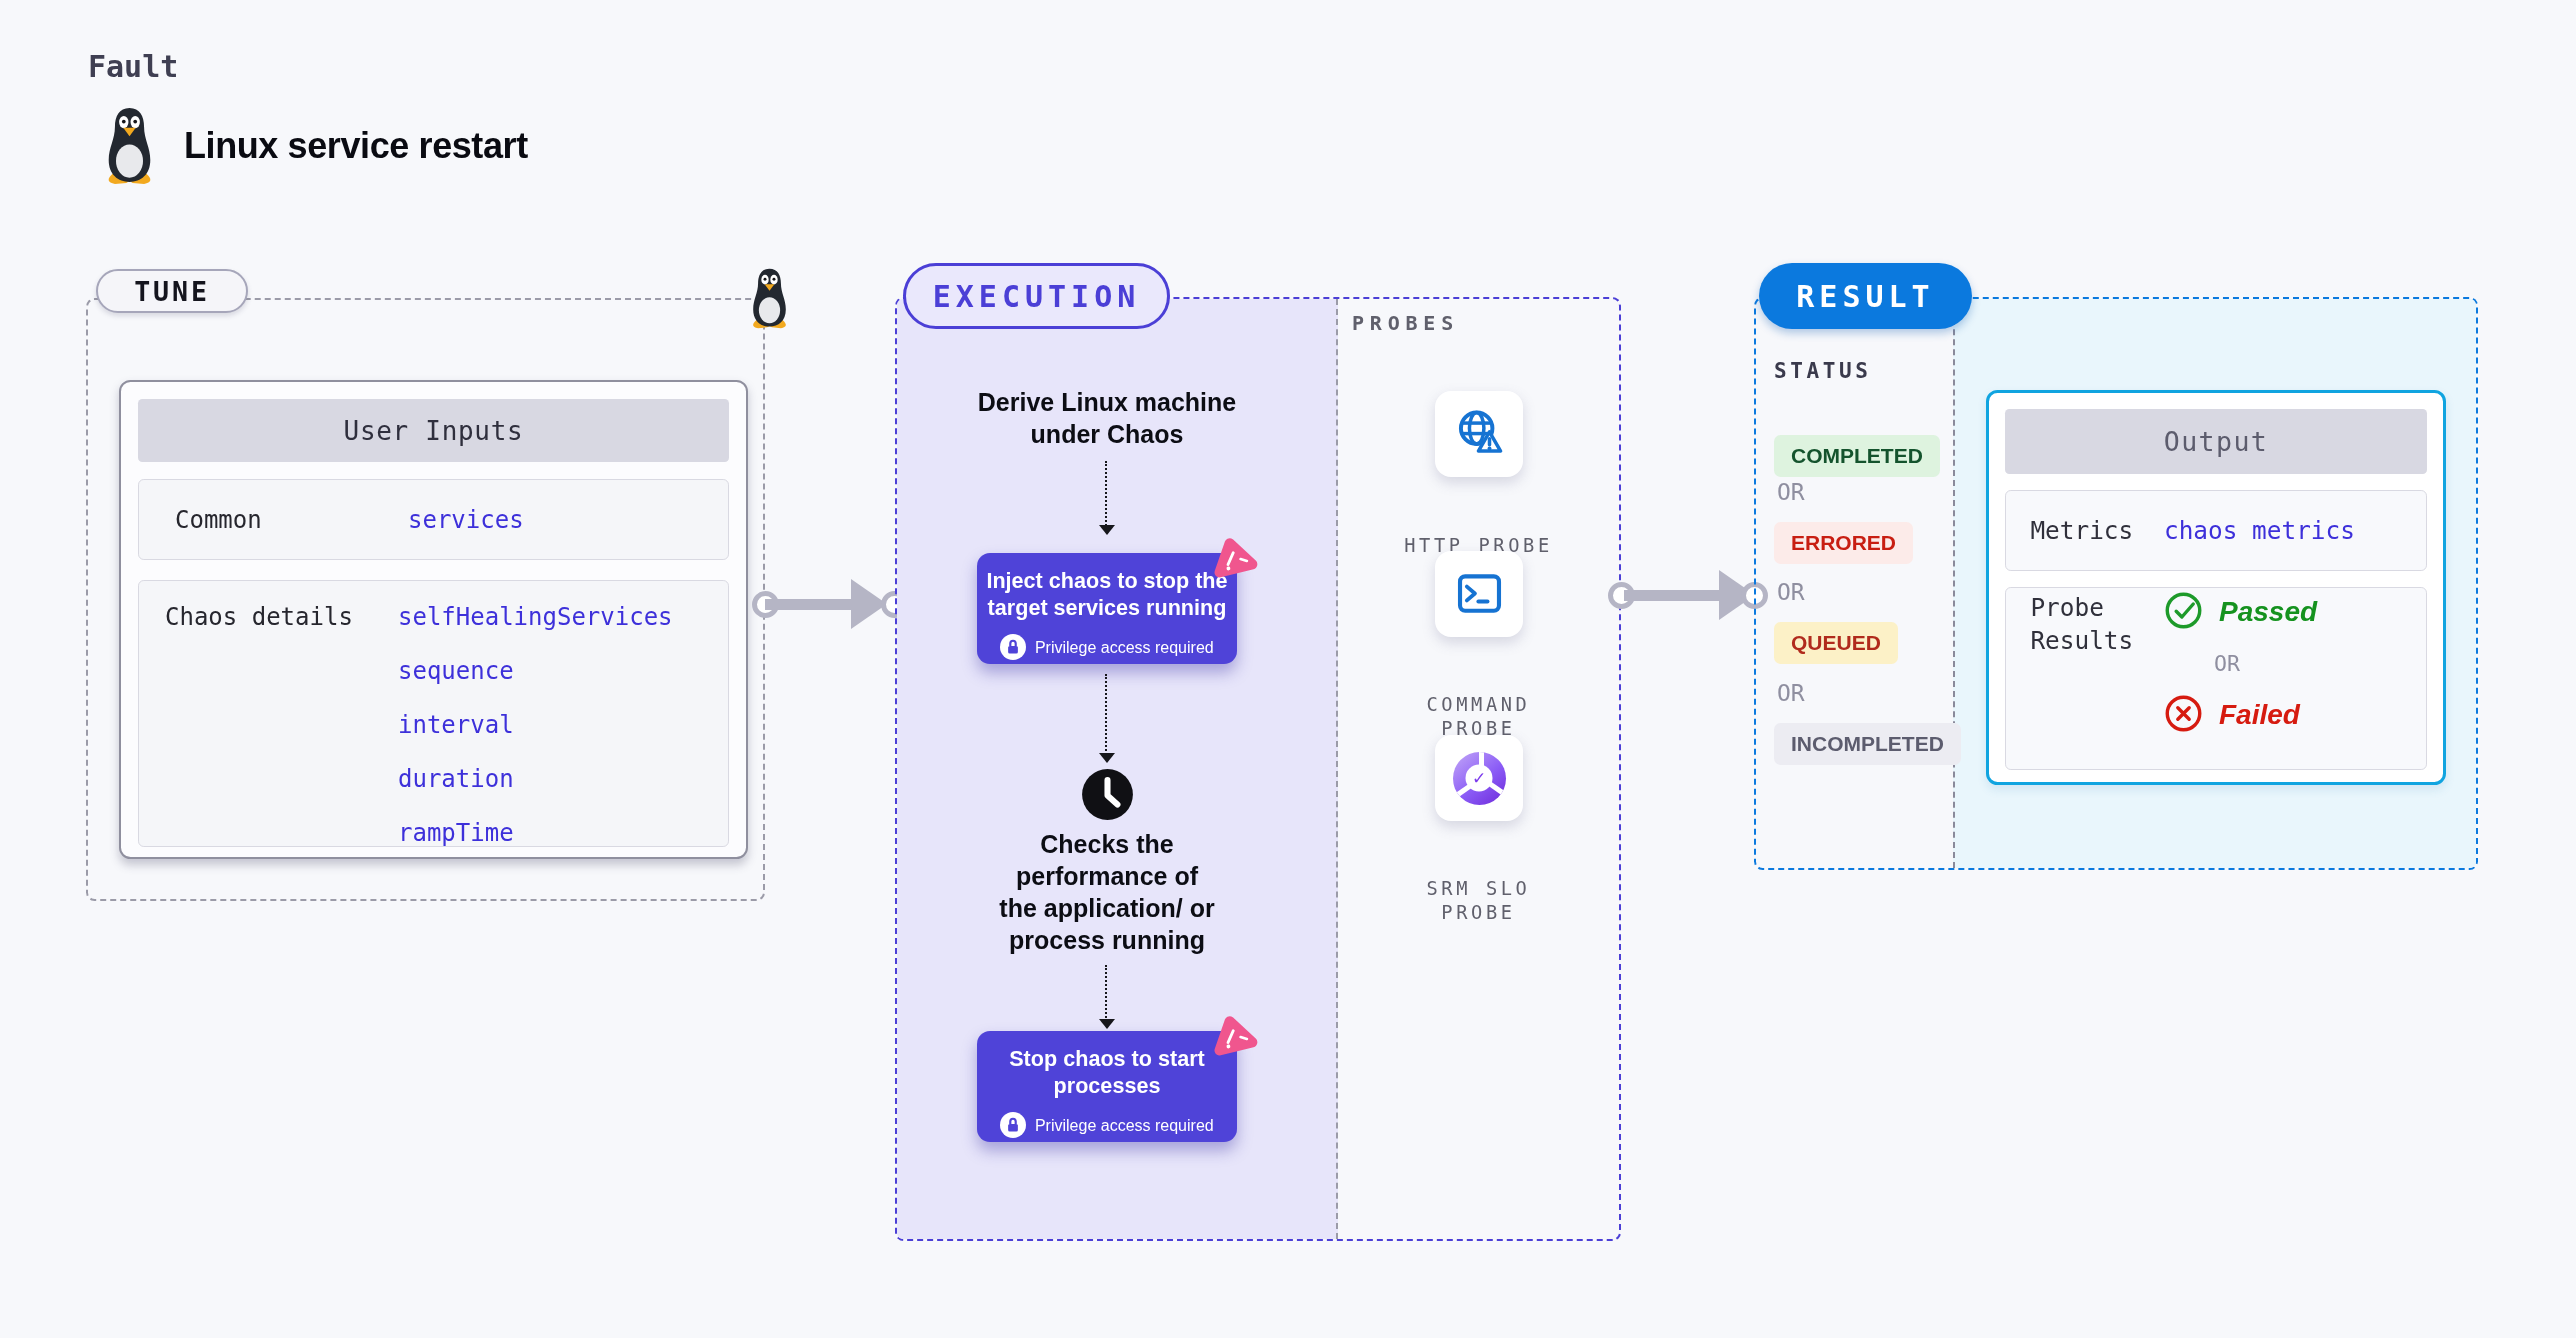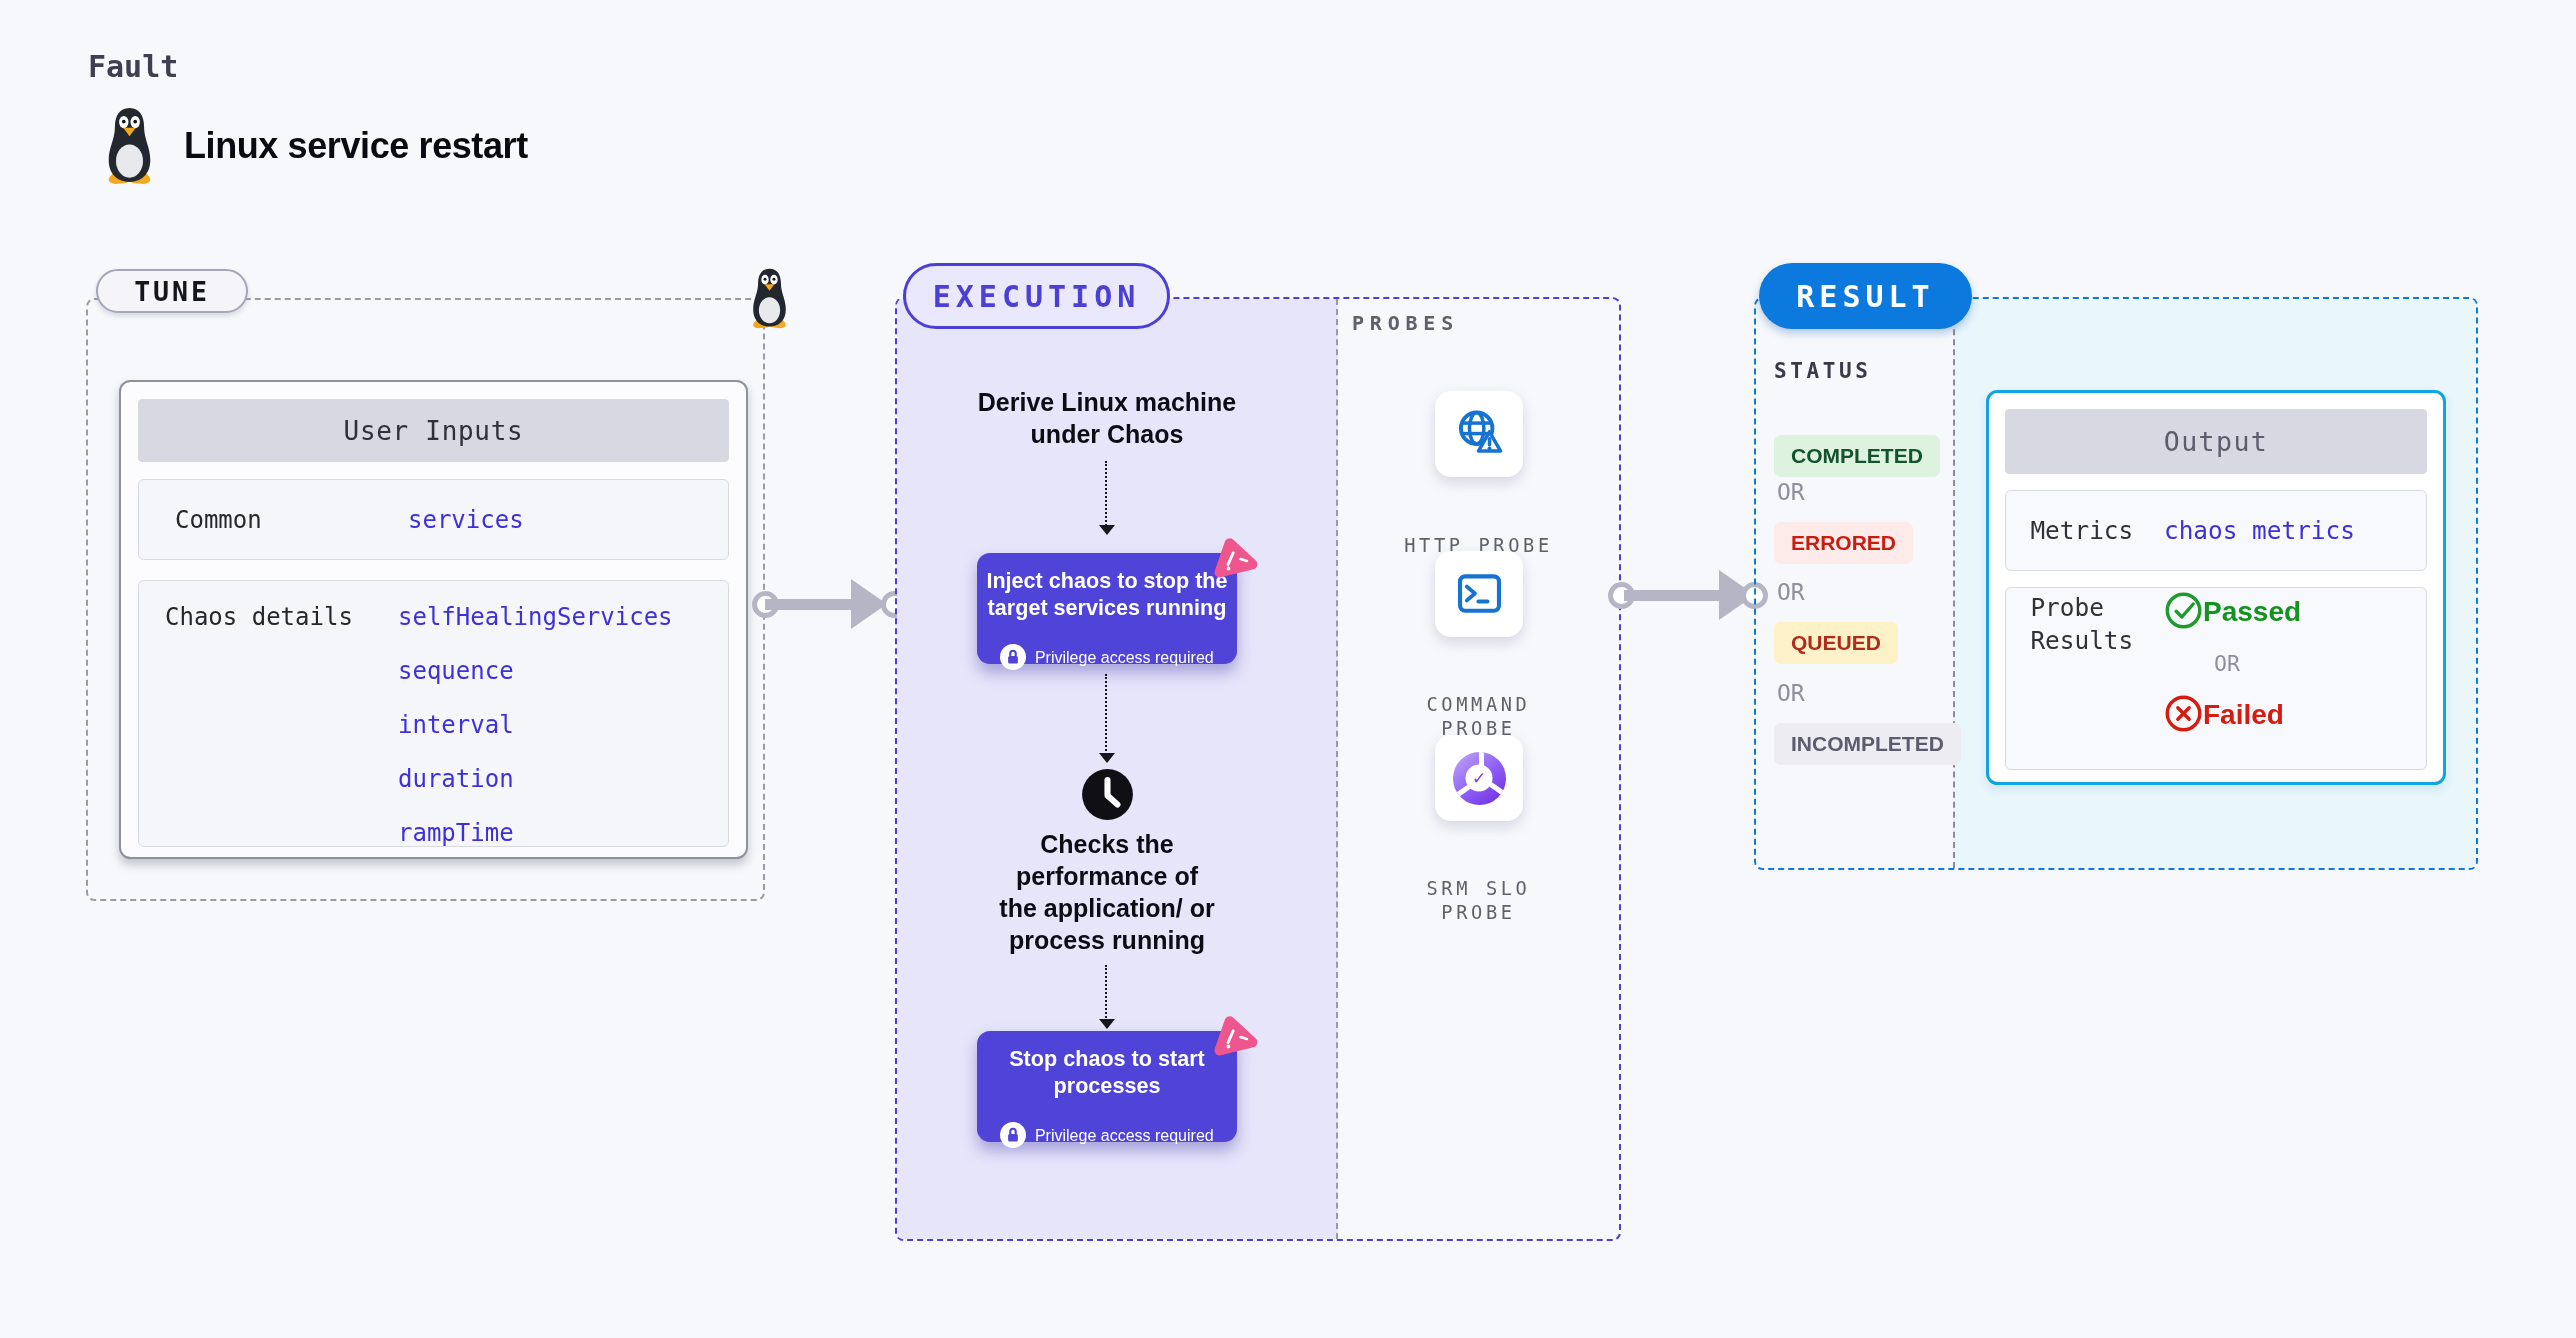--- a/index.html
+++ b/index.html
@@ -41,21 +41,21 @@
 
   
   .exec-box{left:895px;top:297px;width:726px;height:944px;border:2.9px dashed #4b3fd6;}
   .exec-fill{position:absolute;left:0;top:0;bottom:0;width:441px;background:#e7e5fa;border-right:2.2px dashed #9b9ba8;border-radius:5.8px 0 0 5.8px;}
   .exec-pill{left:903px;top:263px;width:267px;height:66px;background:#eae8fc;border:3.6px solid #4b3fd6;font-size:30px;letter-spacing:5px;color:#4b3fd6;}
   .flow-text{position:absolute;width:316px;text-align:center;font-weight:700;font-size:25px;line-height:32px;color:#0c0d14;}
   .dotted-line{position:absolute;width:0;border-left:2.9px dotted #17171c;}
   .dotted-head{position:absolute;width:0;height:0;border:8px solid transparent;border-top:10.8px solid #17171c;}
   .chaos-step{position:absolute;left:977px;width:260px;height:111px;background:#4f43d8;border-radius:13px;box-shadow:0 8.6px 14.4px rgba(50,40,160,.35);color:#fff;text-align:center;}
   .chaos-step .step-text{margin-top:14.4px;font-weight:700;font-size:21.6px;line-height:27px;}
-  .priv-row{display:flex;align-items:center;justify-content:center;gap:8.6px;margin-top:23px;}
+  .priv-row{display:flex;align-items:center;justify-content:center;gap:8.6px;margin-top:13px;}
   .priv-row .priv-text{font-size:16px;color:#fff;}
   .pink-badge{position:absolute;right:-18.7px;top:-17px;}
   .clock-wrap{position:absolute;left:1081px;top:768px;}
 
   
   .probes-label{position:absolute;left:1352px;top:311px;font-family:var(--mono);font-weight:700;font-size:20px;letter-spacing:5.8px;color:#60606c;}
   .probe-card{position:absolute;left:1435px;width:88px;height:86px;background:#fff;border-radius:16px;box-shadow:0 5.8px 13px rgba(100,100,140,.22);display:flex;align-items:center;justify-content:center;}
   .probe-label{position:absolute;left:1387px;width:183px;text-align:center;font-family:var(--mono);font-size:18.7px;line-height:24.4px;letter-spacing:3.6px;color:#60606c;margin-top:48px;}
   .slo-icon{position:relative;width:53px;height:53px;border-radius:50%;background:linear-gradient(140deg,#c3a8f7 0%,#8b5cf6 55%,#6d28d9 100%);overflow:hidden;}
   .slo-bar{position:absolute;left:50%;top:50%;width:5px;height:29px;background:#fff;transform-origin:50% 0;}
@@ -69,21 +69,21 @@
   .status-badge{position:absolute;left:1774px;display:inline-flex;align-items:center;height:42px;padding:0 17px;border-radius:6.5px;font-weight:700;font-size:21px;font-family:var(--sans);}
   .or-label{position:absolute;left:1777px;font-family:var(--mono);font-size:23px;color:#8f8fa0;}
 
   .output-card{position:absolute;left:1986px;top:390px;width:460px;height:395px;background:#fff;border:3.6px solid #10a4e0;border-radius:11.5px;padding:16px;box-shadow:0 4.3px 10px rgba(40,120,180,.12);}
   .output-card .card-header{height:65px;background:#d8d8e2;border-radius:4.3px;display:flex;align-items:center;justify-content:center;font-family:var(--mono);font-size:26.6px;color:#5c5c6d;letter-spacing:1.4px;}
   .out-row{background:#f8f9fc;border:1.4px solid #d9d9e2;border-radius:5.8px;display:flex;margin-top:16px;}
   .out-row .row-label{font-family:var(--mono);font-size:24.4px;color:#30303b;padding-left:24.4px;flex:0 0 158px;line-height:33px;}
   .out-row.metrics{height:81px;align-items:center;}
   .out-row.probe-results{height:183px;align-items:flex-start;padding-top:3px;}
   .pr-col{display:flex;flex-direction:column;}
-  .pr-line{display:flex;align-items:center;gap:0;}
+  .pr-line{display:flex;align-items:center;gap:16px;font-style:italic;}
   .pr-or{font-family:var(--mono);font-size:21.6px;color:#8f8fa0;margin:18.7px 0 18.7px 50px;}
   .passed-text{font-weight:700;font-size:28px;color:#15921f;}
   .failed-text{font-weight:700;font-size:28px;color:#d61b10;}
 </style>
 </head>
 <body>
 
 <div class="canvas">
 
   <div class="kicker">Fault</div>

